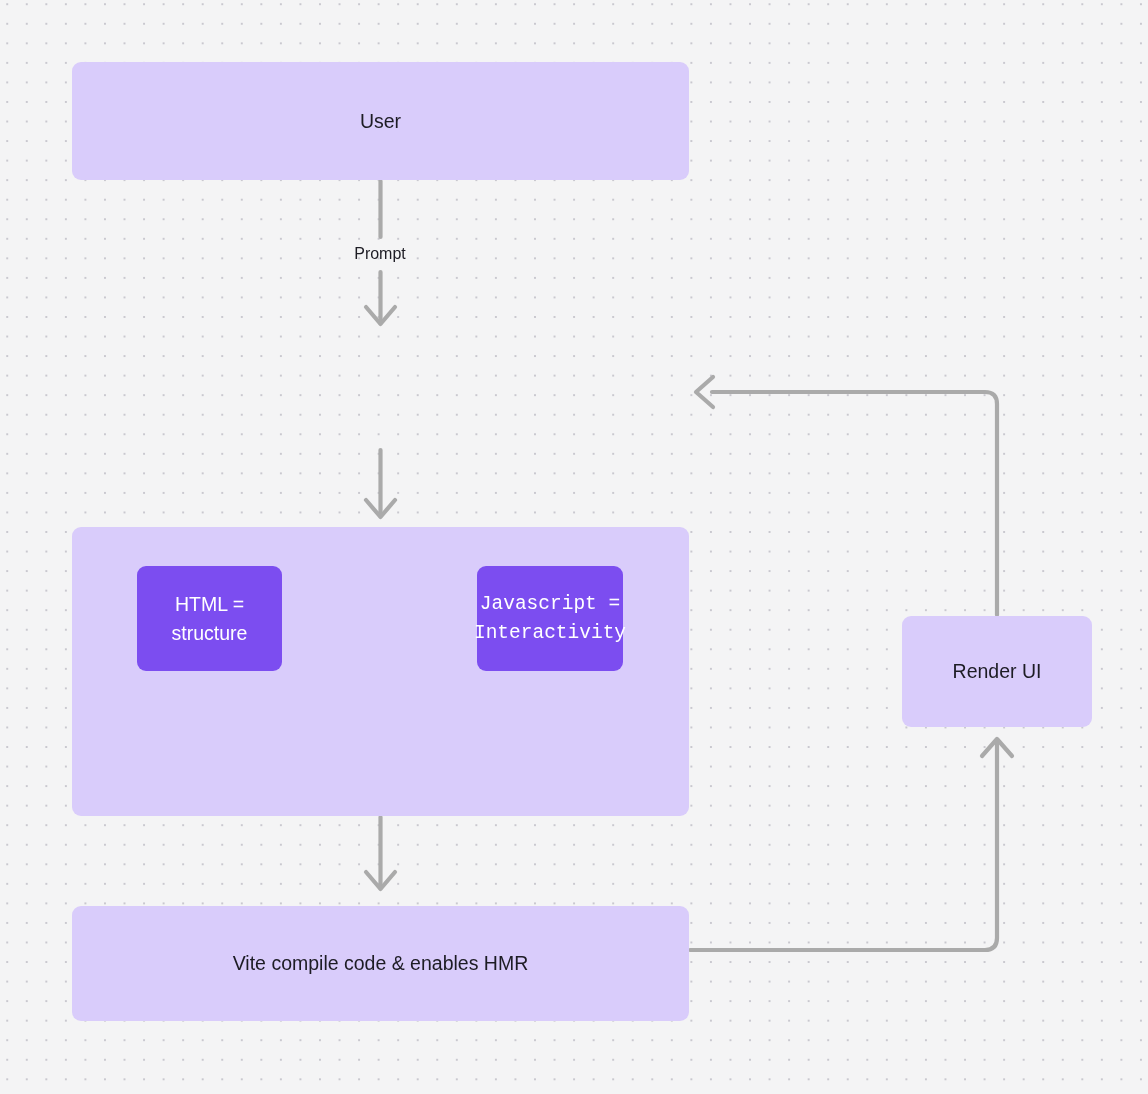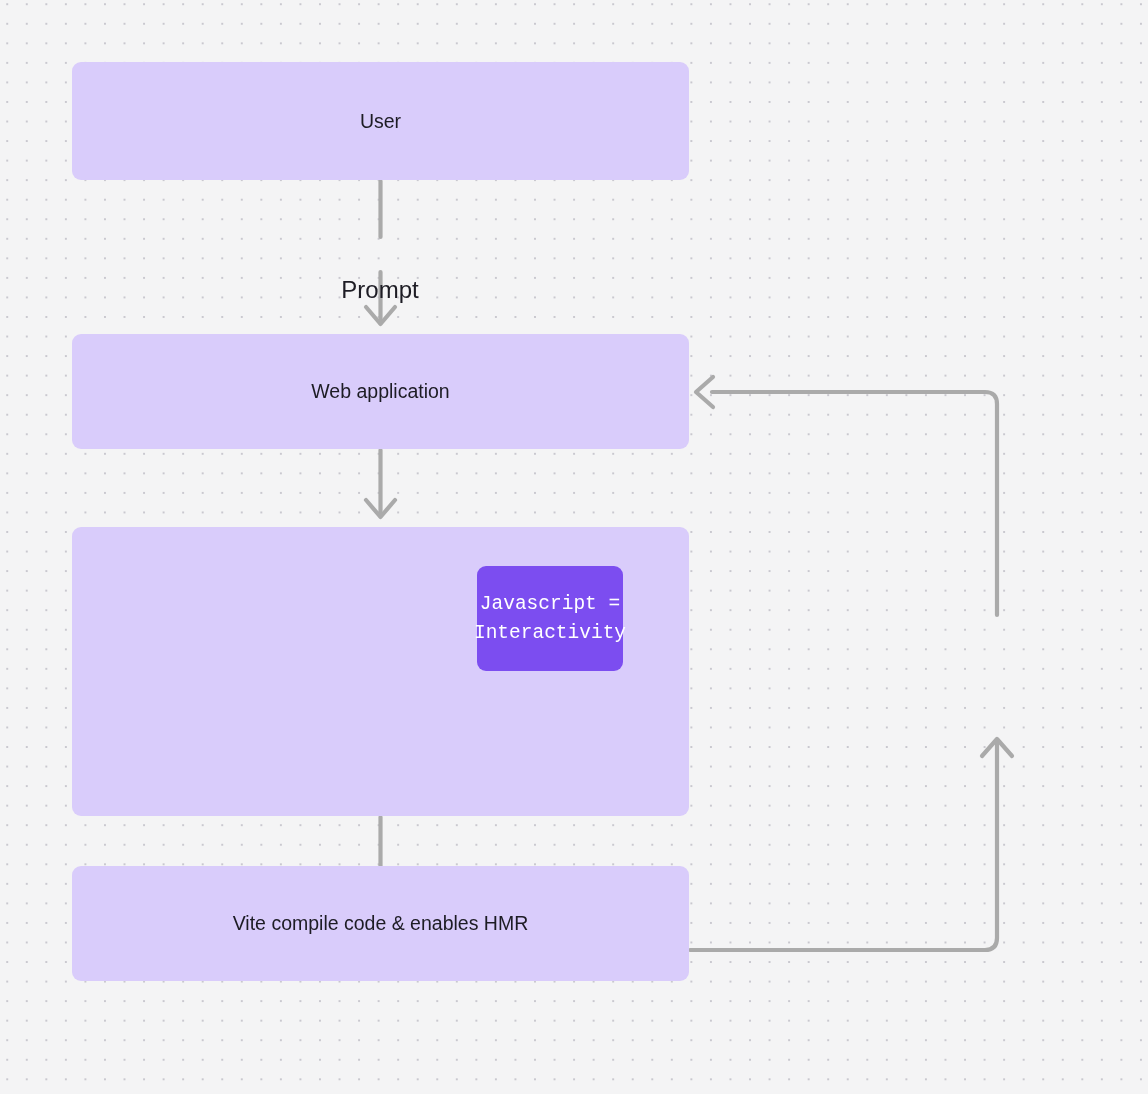--- a/index.html
+++ b/index.html
@@ -64,33 +64,32 @@
     color: #ffffff;
     font-size: 19.5px;
     line-height: 1.48;
     text-align: center;
     white-space: pre-line;
   }
 
   .edge-label {
     position: absolute;
     color: #1d1c24;
-    font-size: 24px;
+    font-size: 16px;
     line-height: 1.2;
     text-align: center;
     background: transparent;
     white-space: nowrap;
-    margin-top: 32px;
   }
 
   
   #node-user            { left: 72px;  top: 62px;  width: 617px; height: 118px; }
   #node-webapp          { left: 72px;  top: 334px; width: 617px; height: 115px; }
   #group-components     { left: 72px;  top: 527px; width: 617px; height: 289px; }
-  #node-vite            { left: 72px;  top: 866px; width: 617px; height: 115px; justify-content: center; }
+  #node-vite            { left: 72px;  top: 906px; width: 617px; height: 115px; justify-content: center; }
   #node-render          { left: 902px; top: 616px; width: 190px; height: 111px; }
 
   #chip-html            { left: 137px; top: 566px; width: 145px; height: 105px; }
   #chip-css             { left: 307px; top: 566px; width: 145px; height: 105px; }
   #chip-js              { left: 477px; top: 566px; width: 146px; height: 105px; font-family: Liberation Mono, monospace; }
 
   #label-prompt         { left: 330px; top: 244px; width: 100px; }
 </style>
 </head>
 <body>
@@ -127,31 +126,35 @@
       </g>
     </g>
   </svg>
 
   <div class="node" id="node-user">
     <span>User</span>
   </div>
 
   <div class="edge-label" id="label-prompt">Prompt</div>
 
-  <div class="node" id="node-webapp">
-    <span>Web application</span>
-  </div>
 
   <div class="node-group" id="group-components">
     
   </div>
 
+  <div class="chip" id="chip-html">
+    <span>HTML =
+structure</span>
+  </div>
   <div class="chip" id="chip-js">
     <span>Javascript =
 Interactivity</span>
   </div>
 
   <div class="node" id="node-vite">
     <span>Vite compile code &amp; enables HMR</span>
   </div>
 
+  <div class="node" id="node-render">
+    <span>Render UI</span>
+  </div>
 
 </div>
 
 </body></html>

